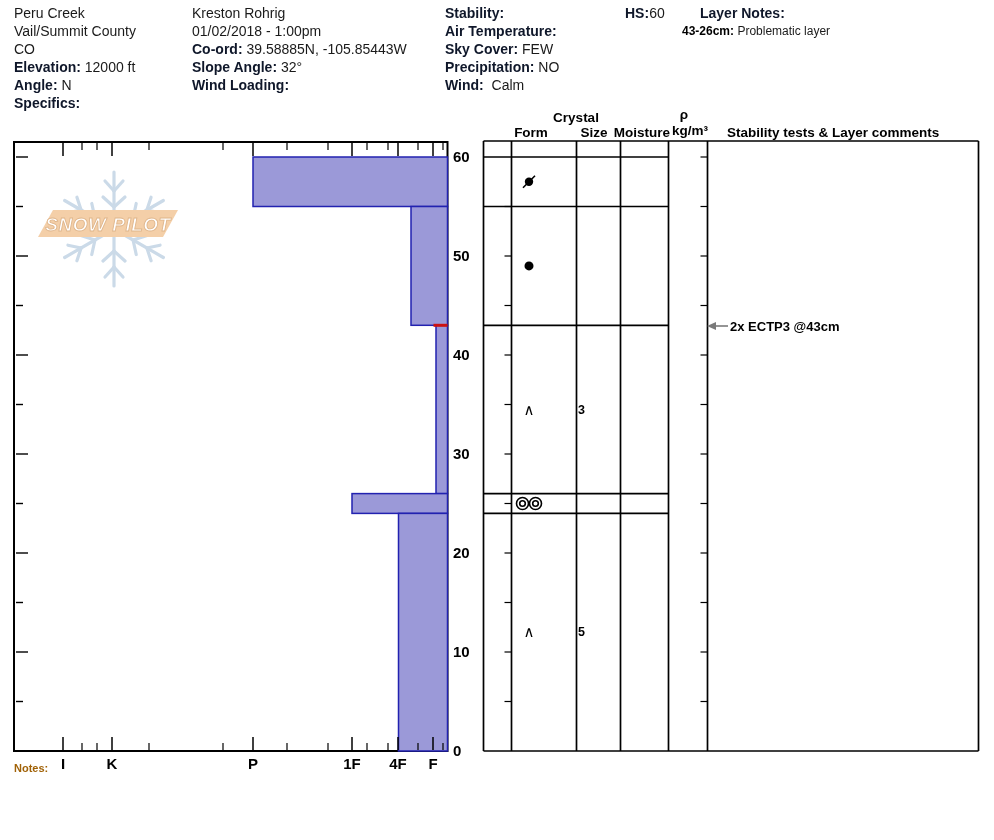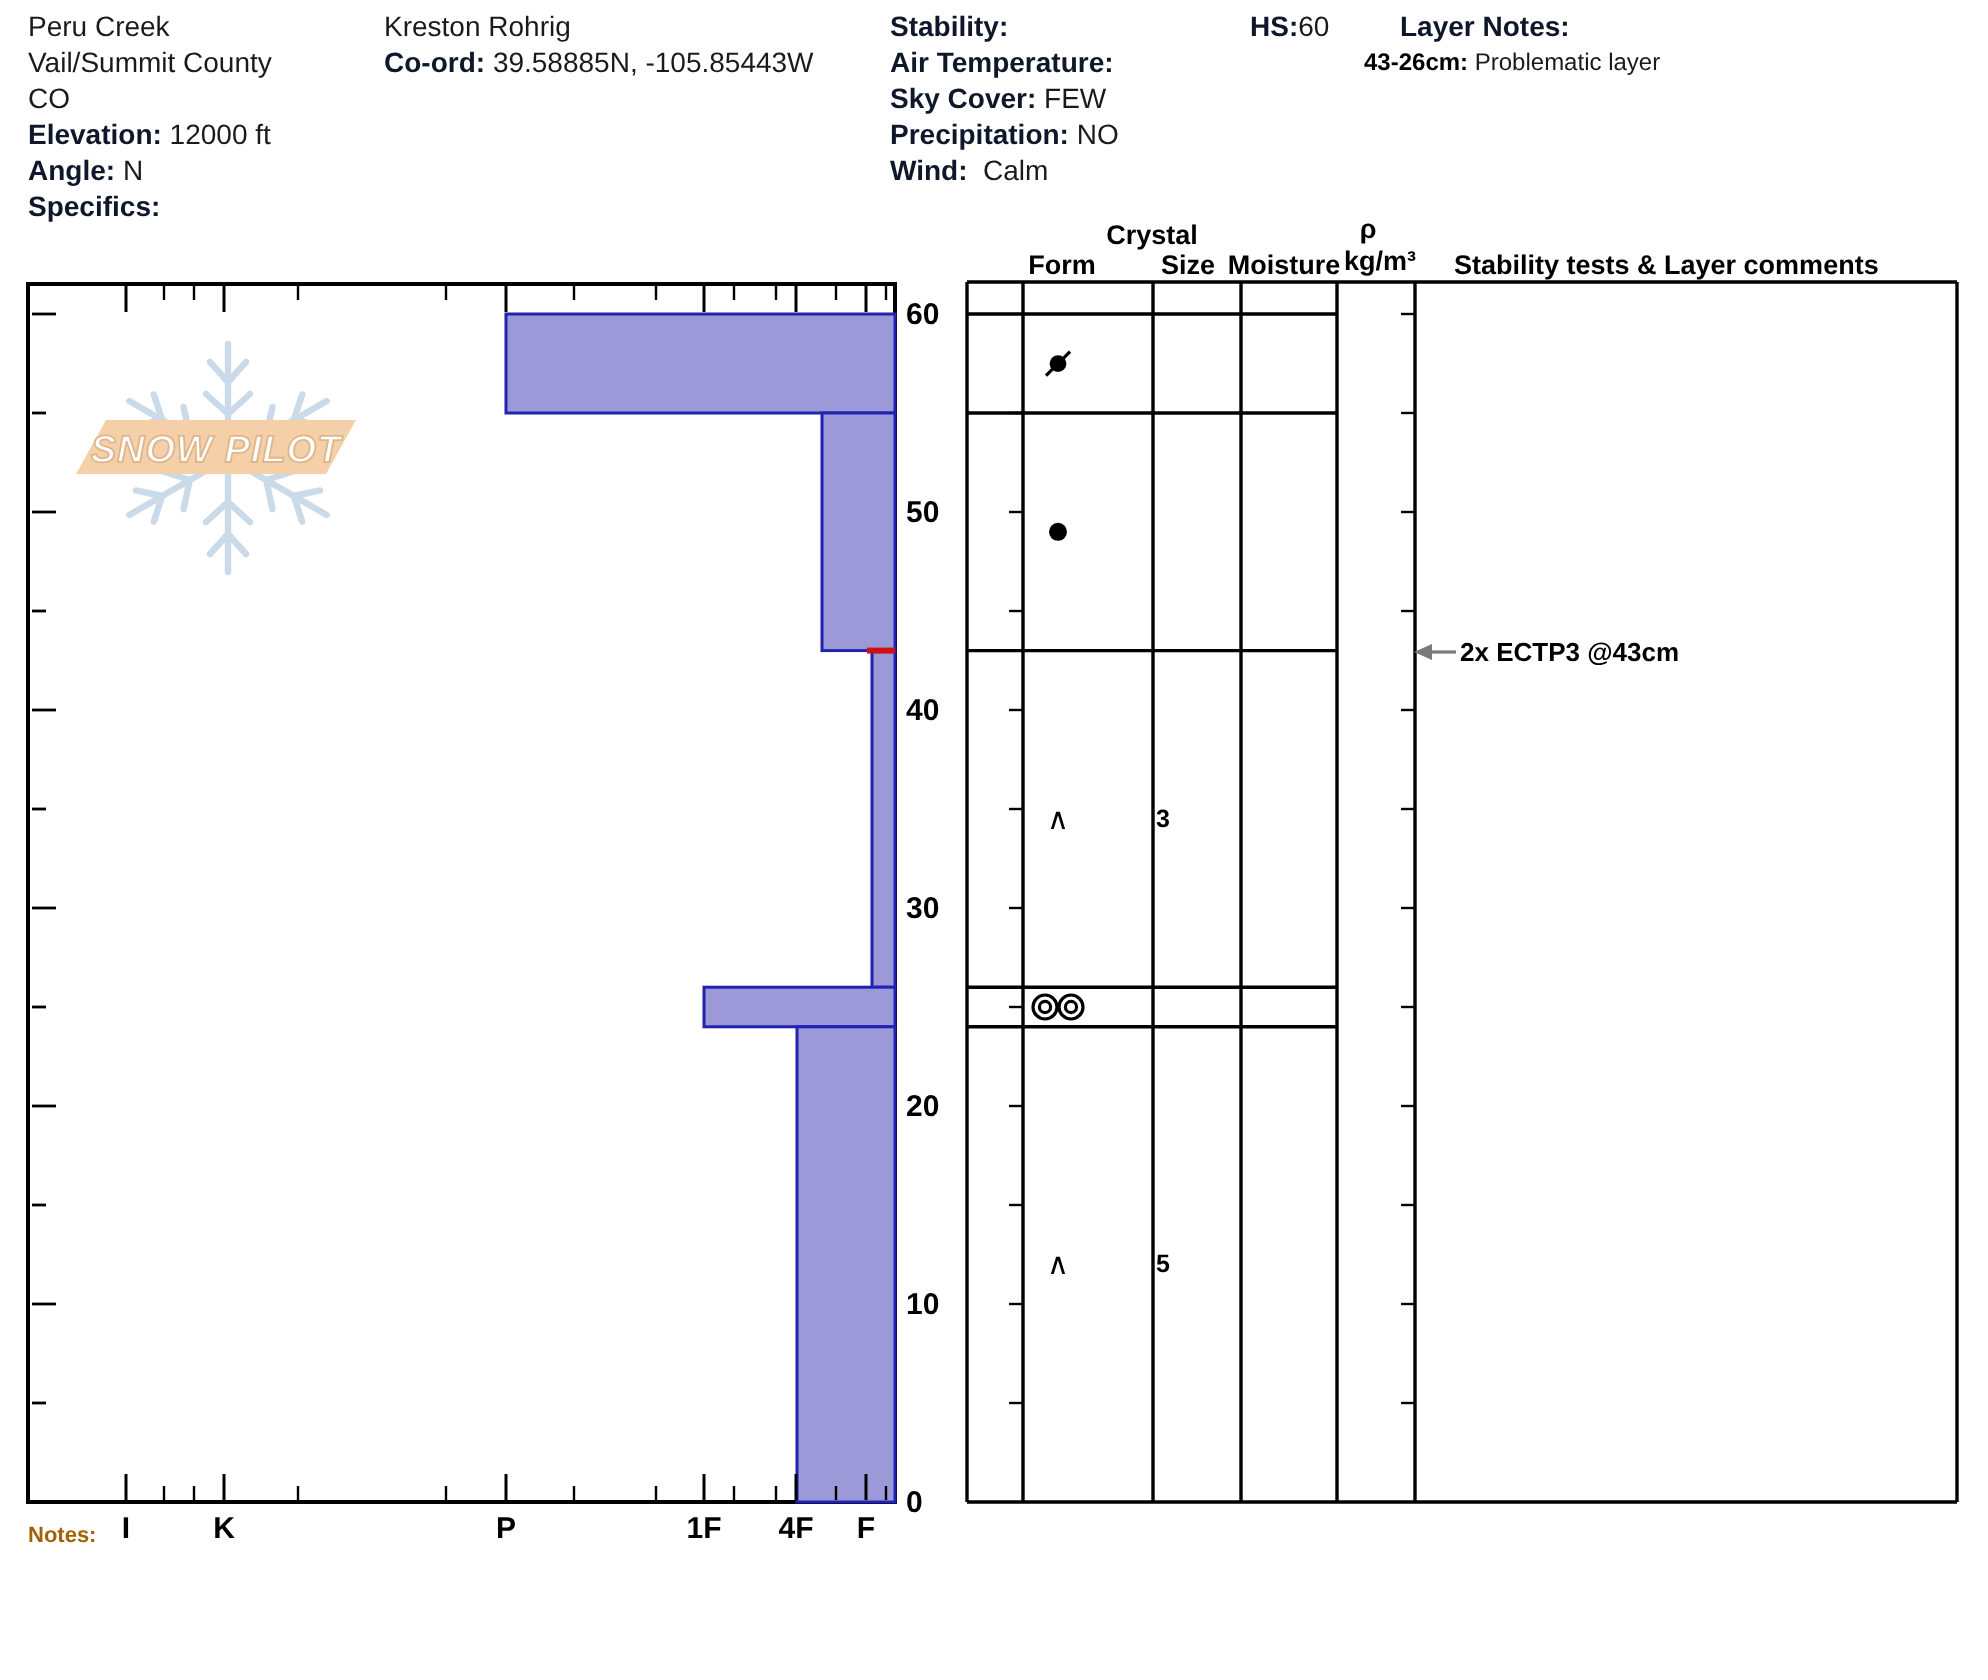--- a/index.html
+++ b/index.html
@@ -30,21 +30,24 @@
     <div>Peru Creek</div>
     <div>Vail/Summit County</div>
     <div>CO</div>
     <div><span class="lbl">Elevation:</span> <span>12000 ft</span></div>
     <div><span class="lbl">Angle:</span> <span>N</span></div>
     <div><span class="lbl">Specifics:</span></div>
   </div>
 
   <div class="hblock" style="left:192px;top:4px">
     <div>Kreston Rohrig</div>
+    <div>01/02/2018 - 1:00pm</div>
     <div><span class="lbl">Co-ord:</span> <span>39.58885N, -105.85443W</span></div>
+    <div><span class="lbl">Slope Angle:</span> <span>32°</span></div>
+    <div><span class="lbl">Wind Loading:</span></div>
   </div>
 
   <div class="hblock" style="left:445px;top:4px">
     <div><span class="lbl">Stability:</span></div>
     <div><span class="lbl">Air Temperature:</span></div>
     <div><span class="lbl">Sky Cover:</span> <span>FEW</span></div>
     <div><span class="lbl">Precipitation:</span> <span>NO</span></div>
     <div><span class="lbl">Wind:</span>&nbsp; <span>Calm</span></div>
   </div>
 

